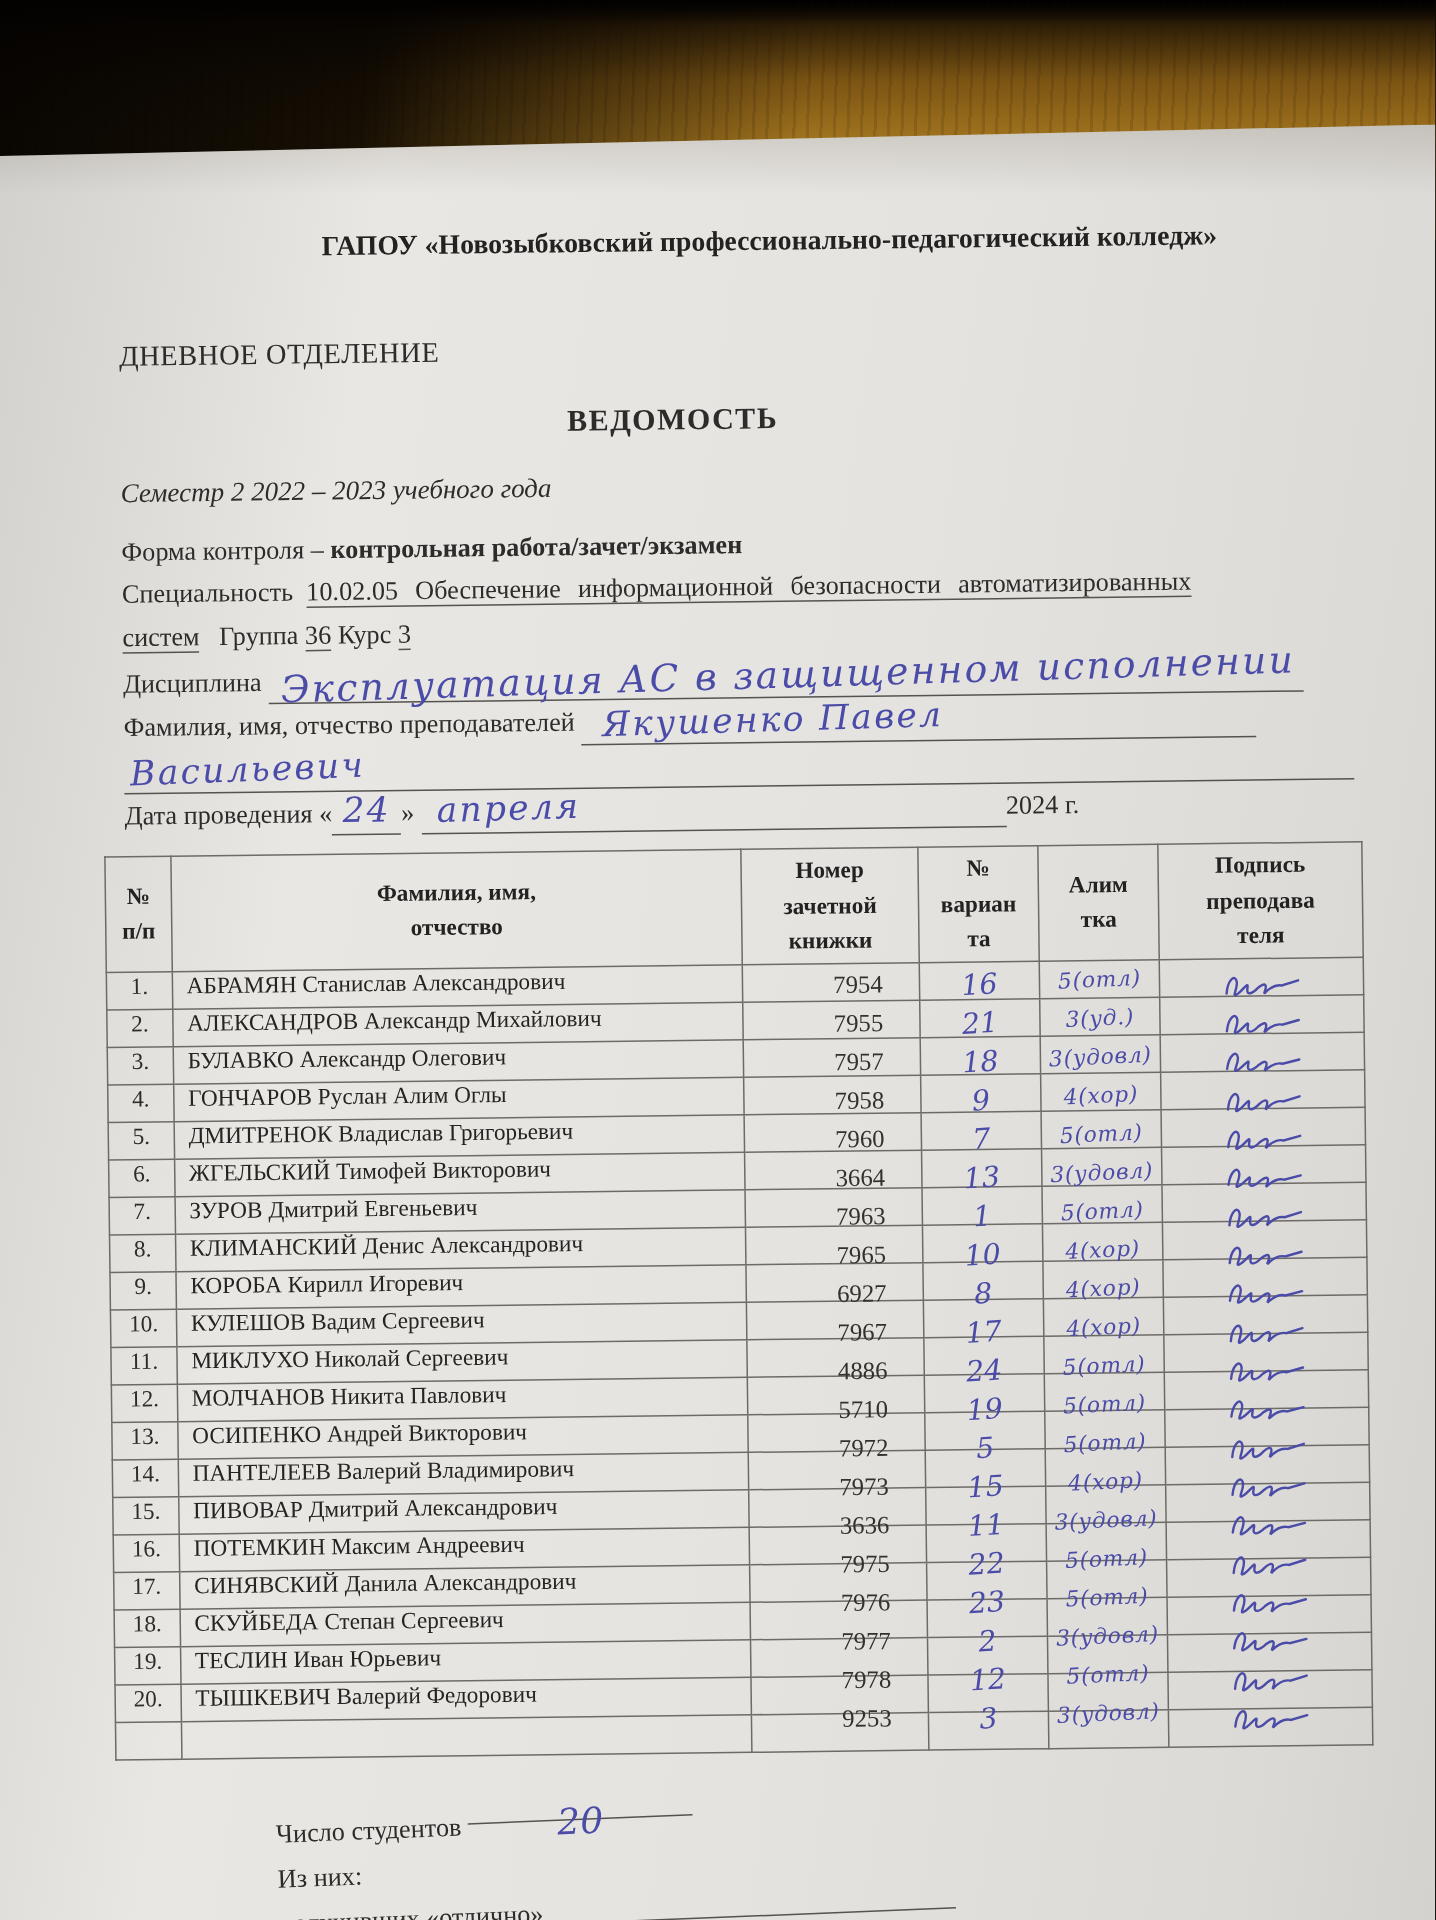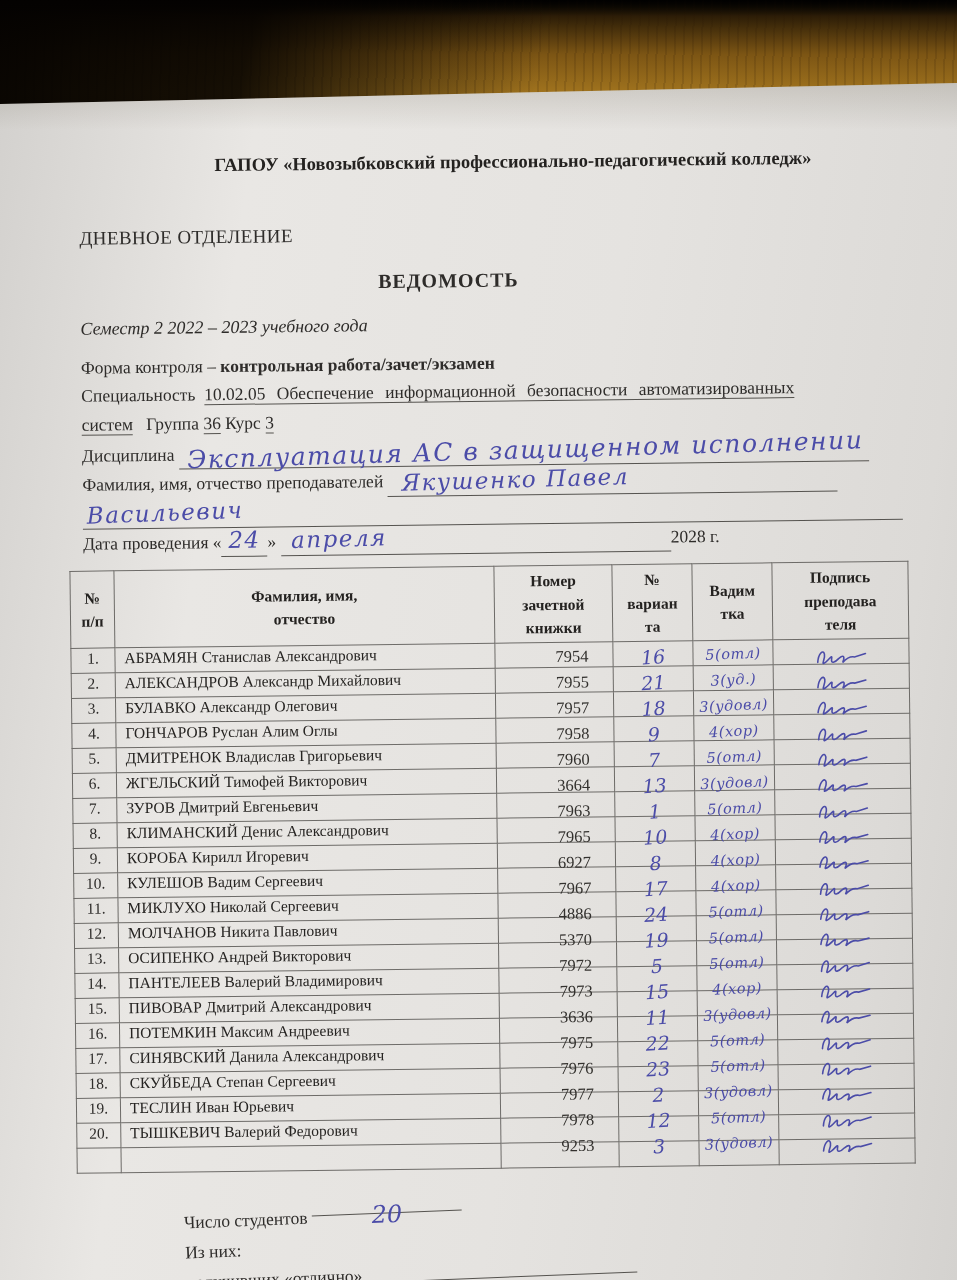--- a/index.html
+++ b/index.html
@@ -110,21 +110,21 @@
       <div class="form-row">
         <span class="u" style="display:inline-block;width:820px;">
           <span class="ink hw-med" style="display:inline-block;transform:rotate(-1.5deg) translateY(1px);margin-left:4px;">Васильевич</span>
         </span>
       </div>
       <div class="form-row">
         <span>Дата проведения</span>
         <span>«</span><span class="u" style="display:inline-block;width:46px;text-align:center;"><span class="ink hw-med">24</span></span><span>»</span>
         <span class="u" style="display:inline-block;width:390px;">
           <span class="ink hw-med" style="display:inline-block;transform:rotate(-1deg);margin-left:10px;">апреля</span>
-        </span><span>2028 г.</span>
+        </span><span>2024 г.</span>
       </div>
     </div>
 
     <table class="sheet">
       <colgroup>
         <col style="width:44px">
           <col style="width:380px">
           <col style="width:118px">
         <col style="width:80px">
           <col style="width:80px">
@@ -135,21 +135,21 @@
           <td class="th">№
 п/п</td>
           <td class="th">Фамилия, имя,
 отчество</td>
           <td class="th">Номер
 зачетной
 книжки</td>
           <td class="th">№
 вариан
 та</td>
-          <td class="th">Вадим
+          <td class="th">Алим
 тка</td>
           <td class="th">Подпись
 преподава
 теля</td>
         </tr>
       </tbody>
       <tbody>
           <tr class="body-row">
             <td class="c-num">1.</td>
             <td class="c-name">АБРАМЯН Станислав Александрович</td>
@@ -345,21 +345,21 @@
             <td class="c-sign">
               <svg class="sig" width="58" height="22" viewBox="0 0 56 22" style="transform:translateY(12.5px) rotate(0deg)">
                 <path d="M4 16 C5 7 10 3 11 8 C12 13 6 20 12 16 C16 13 19 8 18 13 C17 18 21 17 25 13 C29 10 31 10 30 14 L29 17 C33 13 37 11 41 12 L52 9" fill="none" stroke="#4b4ca8" stroke-width="1.6" stroke-linecap="round"></path>
               </svg>
             </td>
           </tr>
           <tr class="body-row">
             <td class="c-num">12.</td>
             <td class="c-name">МОЛЧАНОВ Никита Павлович</td>
             <td class="c-book">
-              <span class="shift book-txt" style="transform:translateY(13.3px)">5370</span>
+              <span class="shift book-txt" style="transform:translateY(13.3px)">5710</span>
             </td>
             <td class="c-var">
               <span class="shift var-txt" style="transform:translateY(13.3px) rotate(-3deg)">19</span>
             </td>
             <td class="c-mark">
               <span class="shift mark-txt" style="transform:translateY(13.3px) rotate(-2deg)">5(отл)</span>
             </td>
             <td class="c-sign">
               <svg class="sig" width="58" height="22" viewBox="0 0 56 22" style="transform:translateY(13.3px) rotate(1.5deg)">
                 <path d="M4 16 C5 7 10 3 11 8 C12 13 6 20 12 16 C16 13 19 8 18 13 C17 18 21 17 25 13 C29 10 31 10 30 14 L29 17 C33 13 37 11 41 12 L52 9" fill="none" stroke="#4b4ca8" stroke-width="1.6" stroke-linecap="round"></path>

